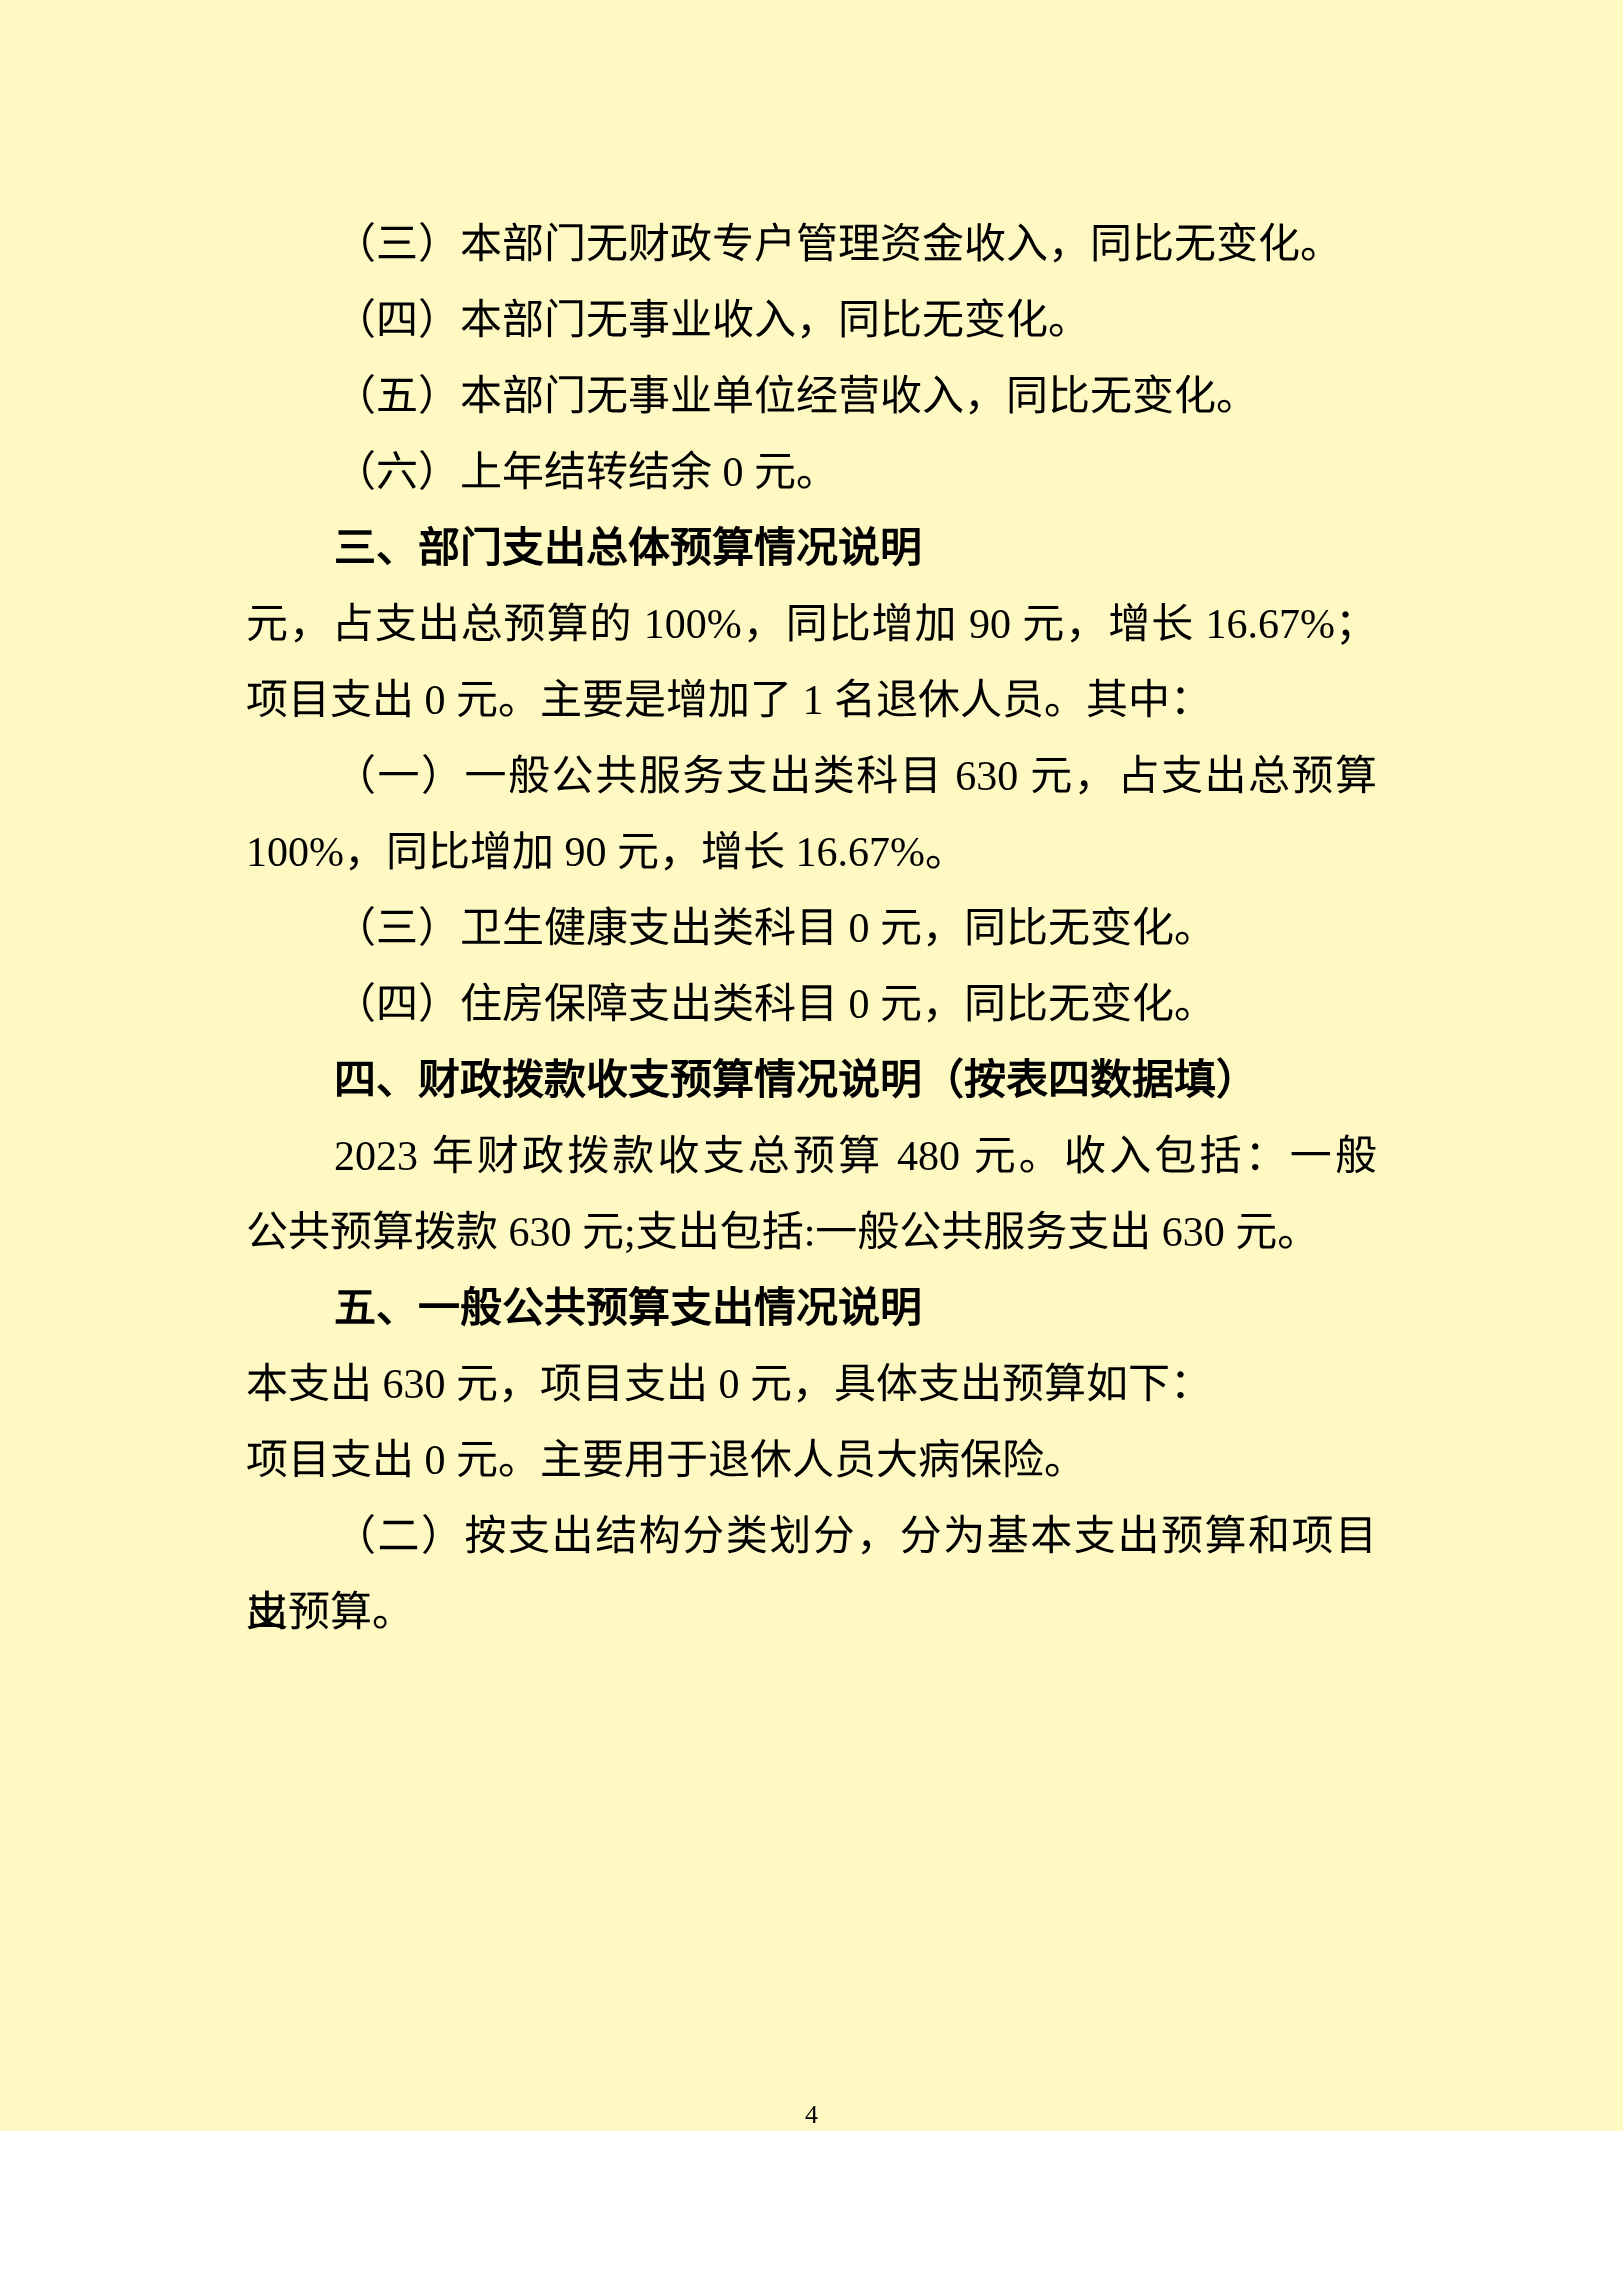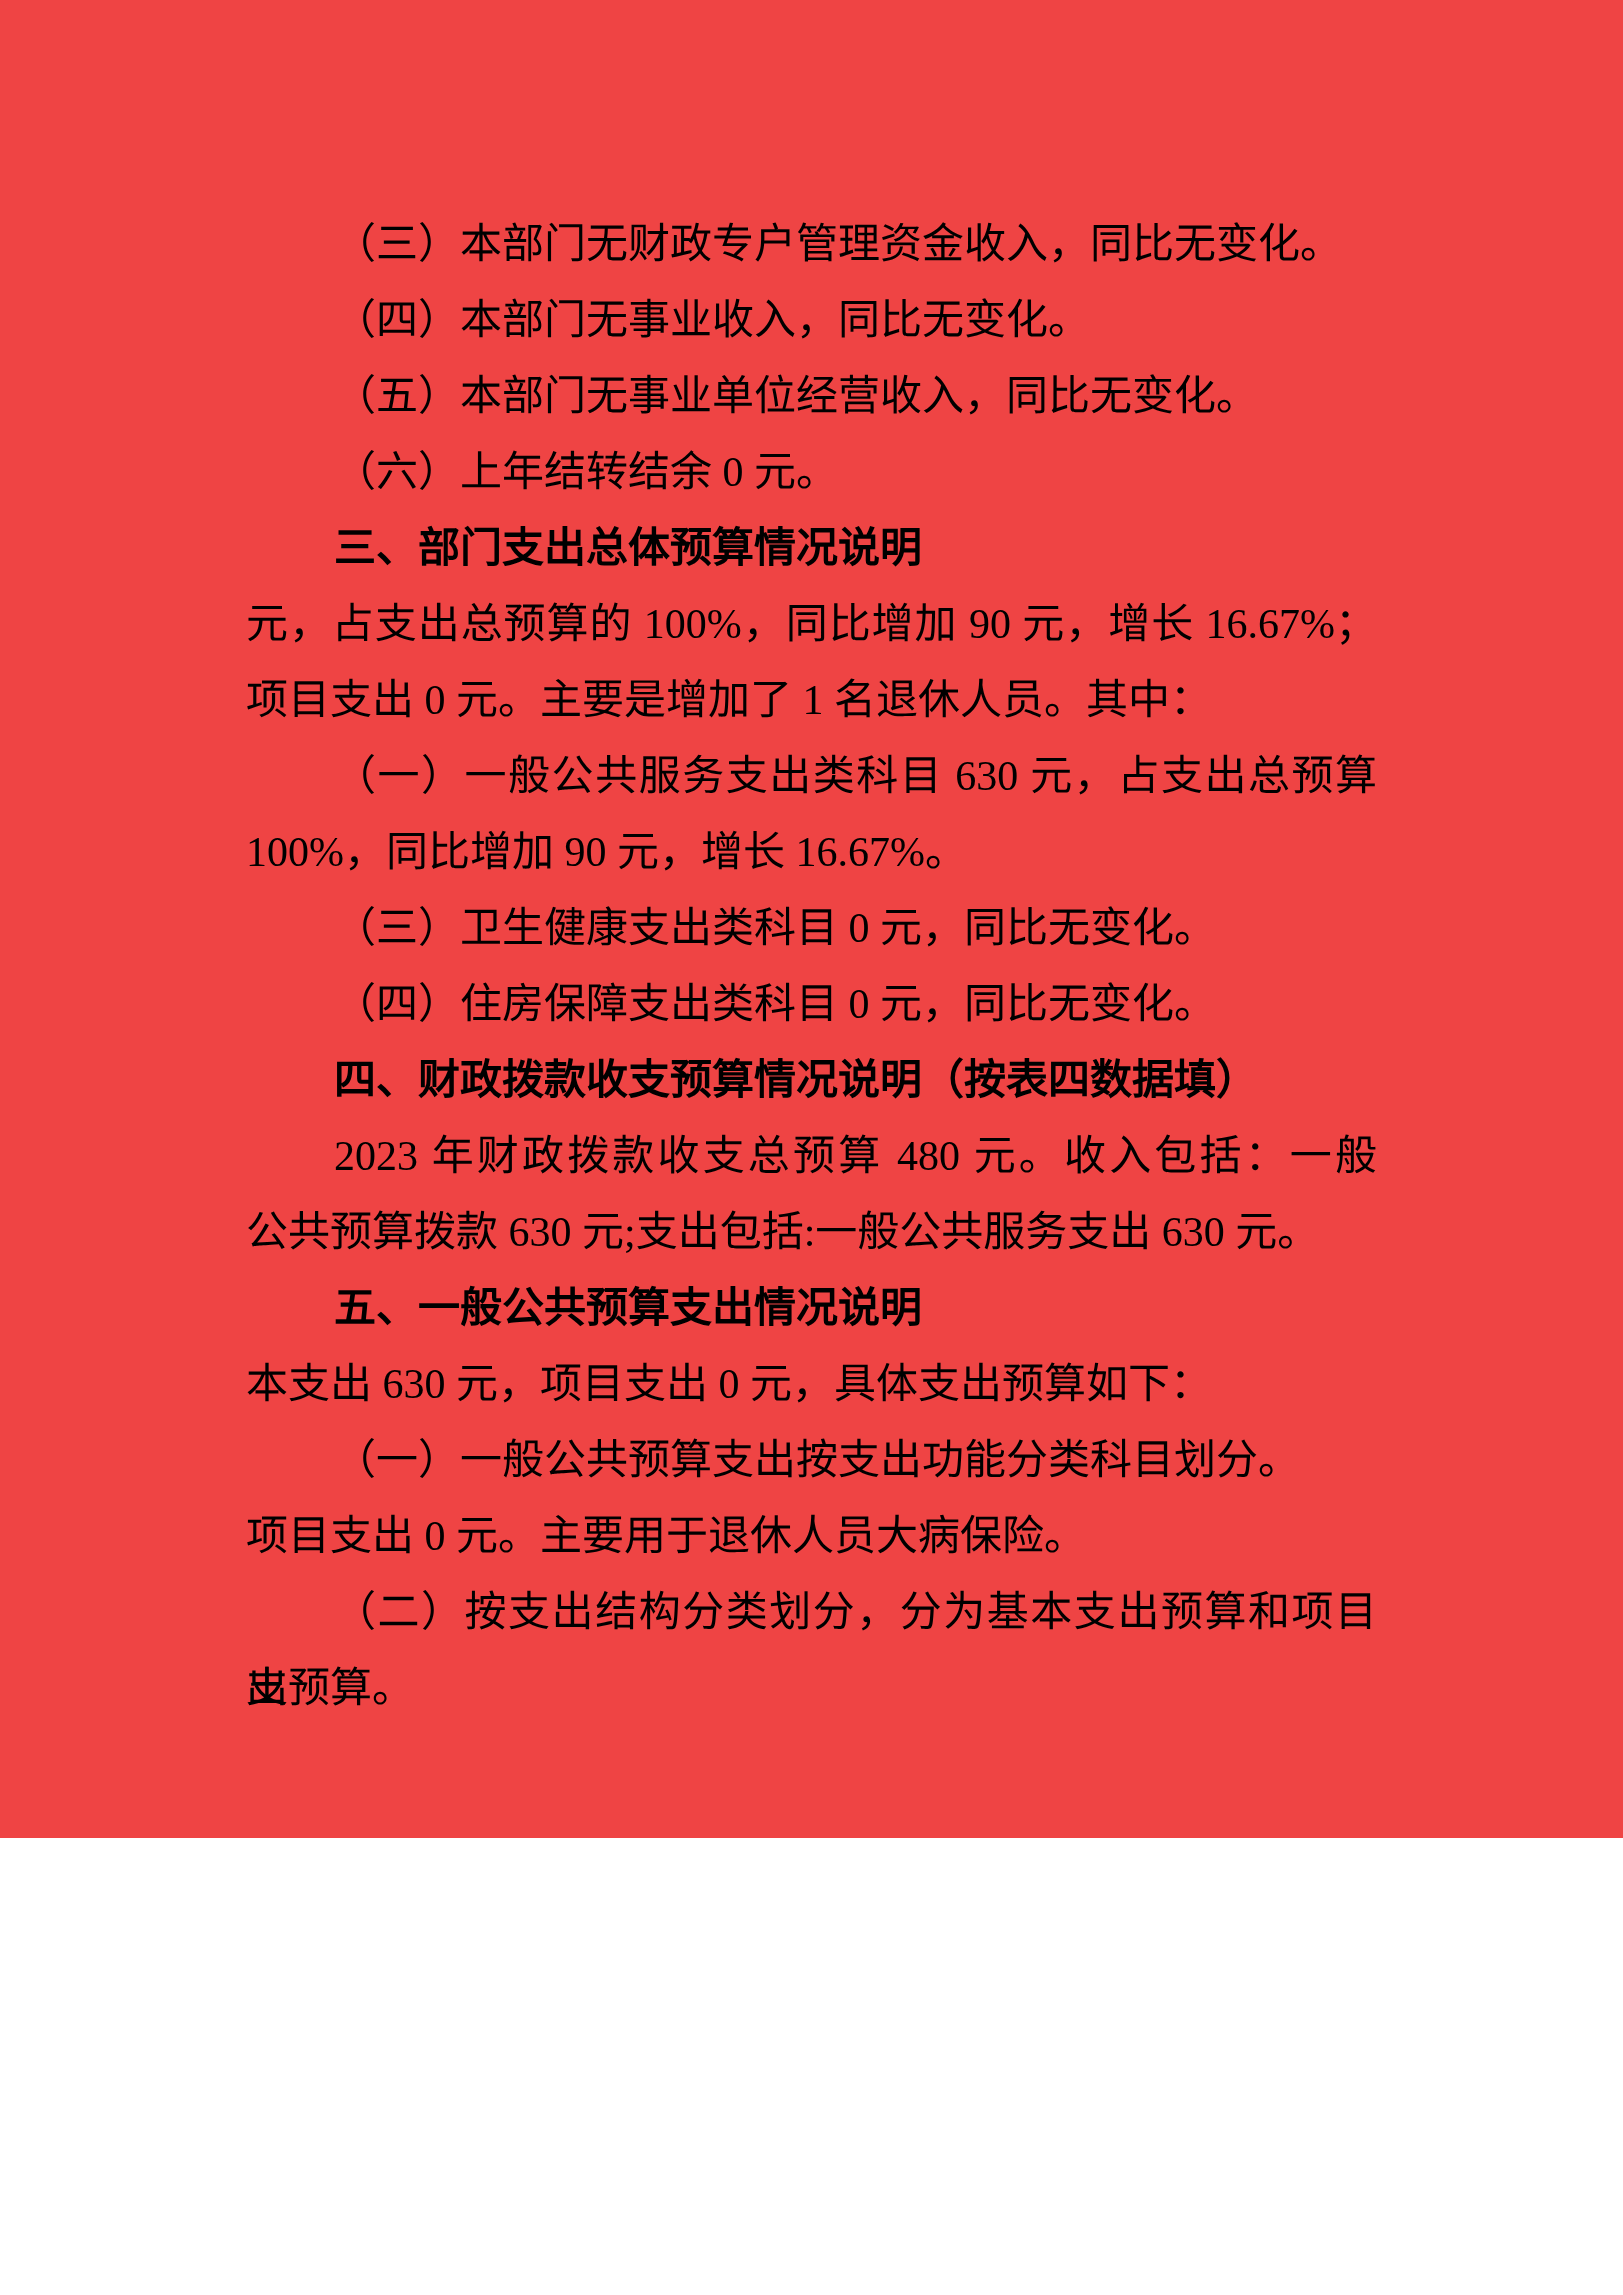--- a/index.html
+++ b/index.html
@@ -4,22 +4,22 @@
 <title>部门预算说明 - 第4页</title>
 <style>
   html, body {
     margin: 0;
     padding: 0;
     background: #ffffff;
   }
   .page {
     position: relative;
     width: 1623px;
-    height: 1838px;
-    background: #ef4444;
+    height: 2131px;
+    background: #fef9c3;
     color: #000000;
     overflow: hidden;
   }
   .content {
     position: absolute;
     left: 246px;
     top: 206px;
     width: 1131px;
   }
   .line {
@@ -73,20 +73,19 @@
     <div class="line">项目支出 0 元。主要是增加了 1 名退休人员。其中：</div>
     <div class="line indent stretch">（一）一般公共服务支出类科目 630 元，占支出总预算</div>
     <div class="line">100%，同比增加 90 元，增长 16.67%。</div>
     <div class="line indent">（三）卫生健康支出类科目 0 元，同比无变化。</div>
     <div class="line indent">（四）住房保障支出类科目 0 元，同比无变化。</div>
     <div class="line indent heading">四、财政拨款收支预算情况说明（按表四数据填）</div>
     <div class="line indent stretch">2023 年财政拨款收支总预算 480 元。收入包括：一般</div>
     <div class="line">公共预算拨款 630 元;支出包括:一般公共服务支出 630 元。</div>
     <div class="line indent heading">五、一般公共预算支出情况说明</div>
     <div class="line">本支出 630 元，项目支出 0 元，具体支出预算如下：</div>
-    <div class="line indent">（一）一般公共预算支出按支出功能分类科目划分。</div>
     <div class="line">项目支出 0 元。主要用于退休人员大病保险。</div>
     <div class="line indent stretch">（二）按支出结构分类划分，分为基本支出预算和项目支</div>
     <div class="line">出预算。</div>
   </div>
   <div class="page-number">4</div>
 </div>
 
 
 </body></html>

